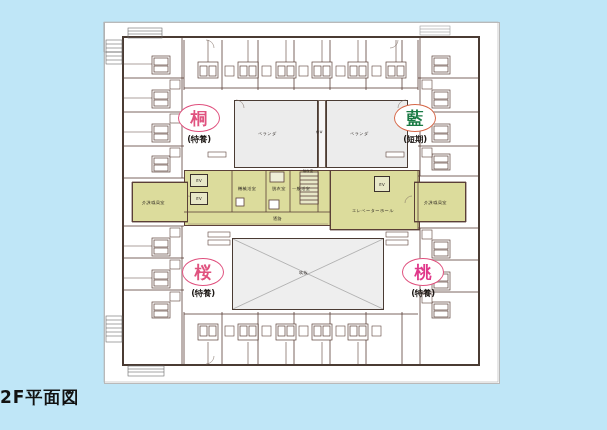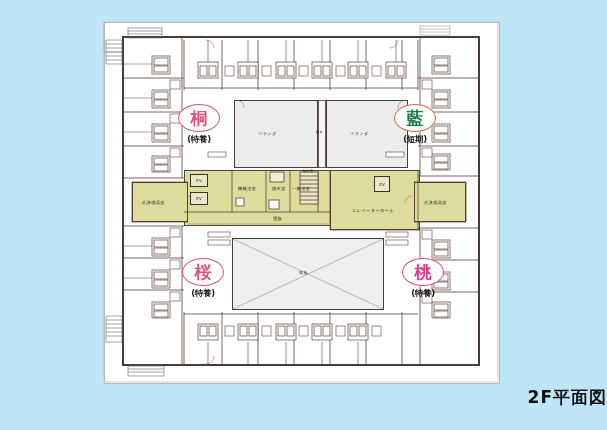--- a/index.html
+++ b/index.html
@@ -96,21 +96,21 @@
   .badge .sub{
     margin-top:2px;font-size:8.5px;font-weight:bold;color:#1f1a17;
     letter-spacing:-.3px;
   }
   .badge.green .oval{border-color:#d6694a;color:#1a7a44;}
   .badge.pink .oval{color:#e0527f;}
   .badge.magenta .oval{color:#e0388a;}
 
   
   #title{
-    position:absolute;left:0;top:386px;width:607px;text-align:right;
+    position:absolute;left:0;top:386px;width:607px;text-align:left;
     font-size:17px;font-weight:bold;color:#121212;letter-spacing:1px;
   }
   
   svg.overlay{position:absolute;left:0;top:0;width:607px;height:430px;pointer-events:none;}
 </style>
 </head>
 <body>
 
 <div id="plan-wrap">
 

